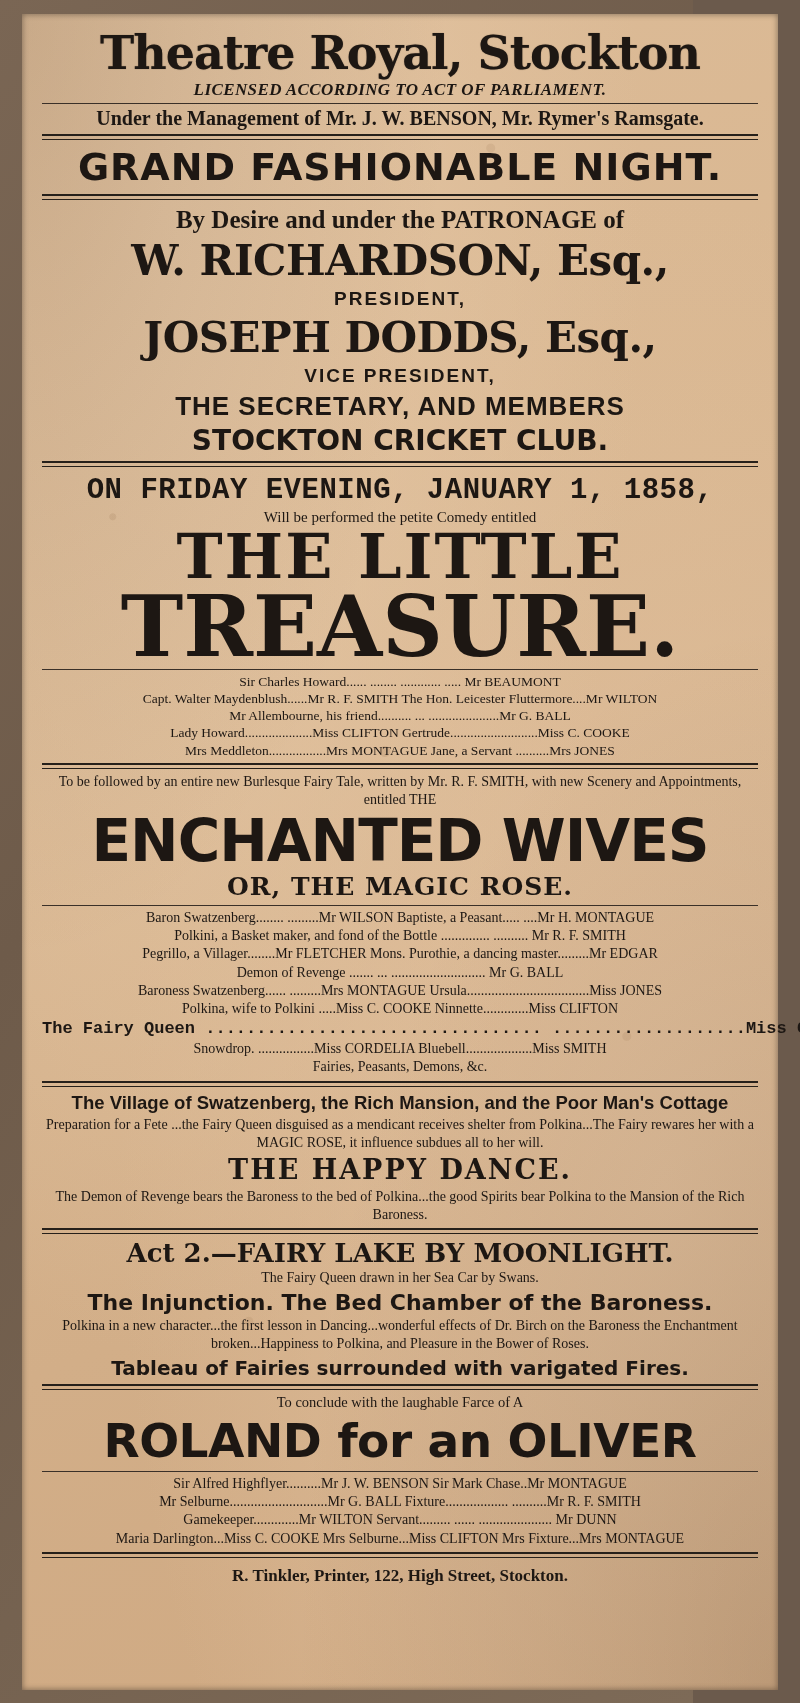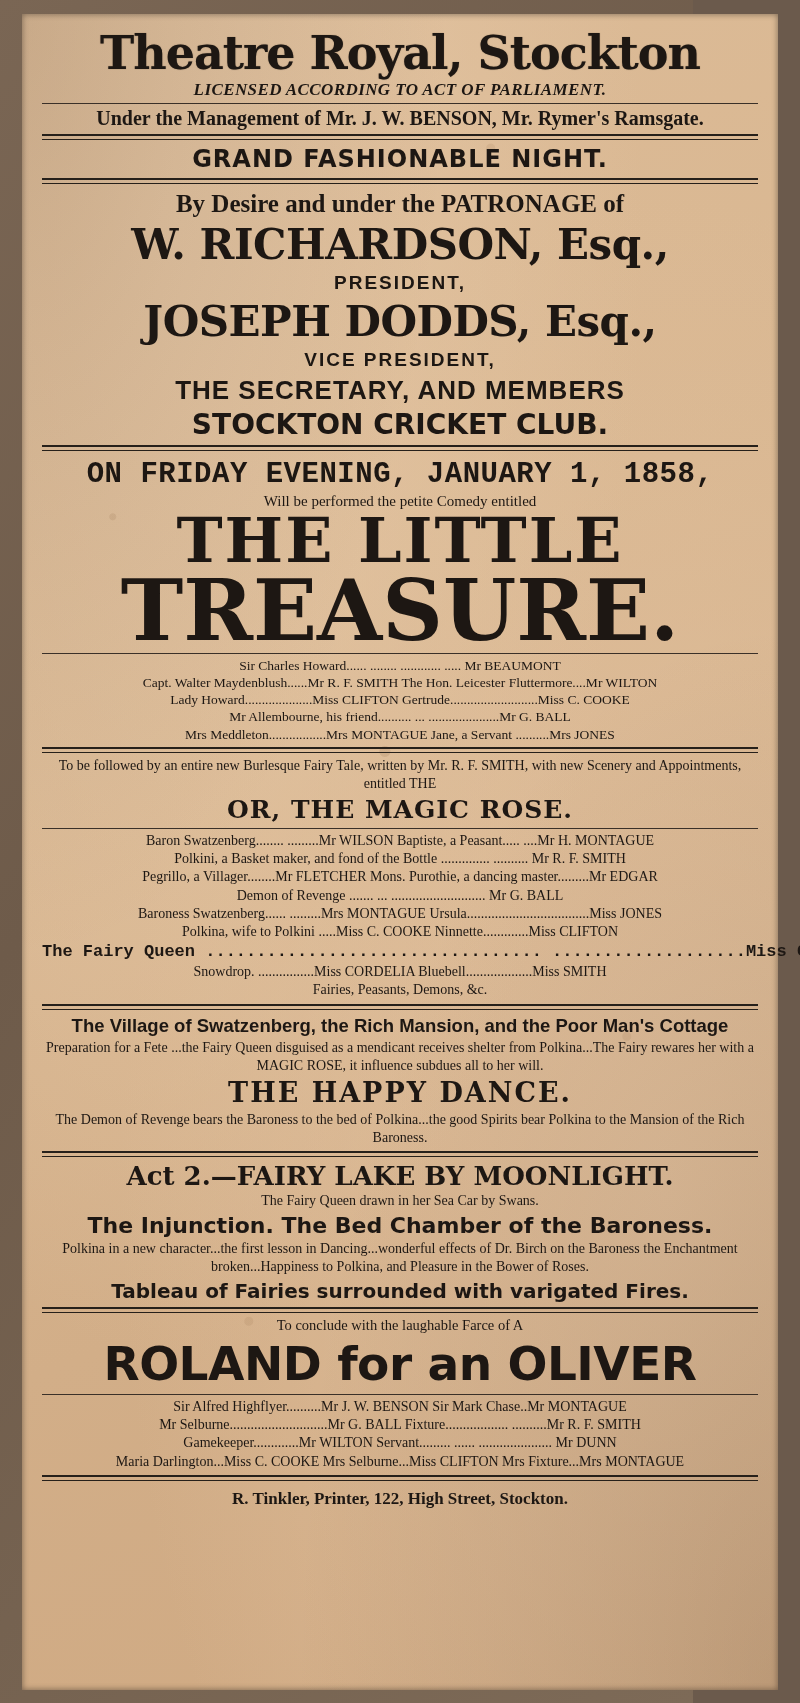--- a/index.html
+++ b/index.html
@@ -83,21 +83,21 @@
   hr.rule-double {
     border: none;
     border-top: 2px solid #26201a;
     border-bottom: 1px solid #26201a;
     height: 3px;
     margin: 4px 0 4px 0;
   }
   .grand {
     font-family: "DejaVu Sans", sans-serif;
     font-weight: 700;
-    font-size: 24px;
+    font-size: 38px;
     letter-spacing: 1px;
     margin: 5px 0 5px 0;
   }
   .by-desire {
     font-family: "Liberation Serif", serif;
     font-weight: 700;
     font-size: 25px;
     margin: 6px 0 2px 0;
   }
   .name-big {
@@ -298,27 +298,28 @@
 
       <div class="date-line">ON FRIDAY EVENING, JANUARY 1, 1858,</div>
       <div class="will-be">Will be performed the petite Comedy entitled</div>
       <div class="play1-a">THE LITTLE</div>
       <div class="play1-b">TREASURE.</div>
       <hr class="rule-thin">
 
       <div class="cast">
         <div>Sir Charles Howard...... ........ ............ ..... Mr BEAUMONT</div>
         <div>Capt. Walter Maydenblush......Mr R. F. SMITH      The Hon. Leicester Fluttermore....Mr WILTON</div>
+        <div>Mr Allembourne, his friend.......... ... .....................Mr G. BALL</div>
         <div>Lady Howard....................Miss CLIFTON      Gertrude..........................Miss C. COOKE</div>
-        <div>Mr Allembourne, his friend.......... ... .....................Mr G. BALL</div>
         <div>Mrs Meddleton.................Mrs MONTAGUE      Jane, a Servant ..........Mrs JONES</div>
       </div>
       <hr class="rule-double">
 
       <div class="note">To be followed by an entire new Burlesque Fairy Tale, written by Mr. R. F. SMITH, with new Scenery and Appointments, entitled THE</div>
+      <div class="play2">ENCHANTED WIVES</div>
       <div class="play2-sub">OR, THE MAGIC ROSE.</div>
       <hr class="rule-thin">
 
       <div class="cast2">
         <div>Baron Swatzenberg........ .........Mr WILSON      Baptiste, a Peasant..... ....Mr H. MONTAGUE</div>
         <div>Polkini, a Basket maker, and fond of the Bottle .............. .......... Mr R. F. SMITH</div>
         <div>Pegrillo, a Villager........Mr FLETCHER      Mons. Purothie, a dancing master.........Mr EDGAR</div>
         <div>Demon of Revenge ....... ... ........................... Mr G. BALL</div>
         <div>Baroness Swatzenberg...... .........Mrs MONTAGUE      Ursula...................................Miss JONES</div>
         <div>Polkina, wife to Polkini .....Miss C. COOKE      Ninnette.............Miss CLIFTON</div>

